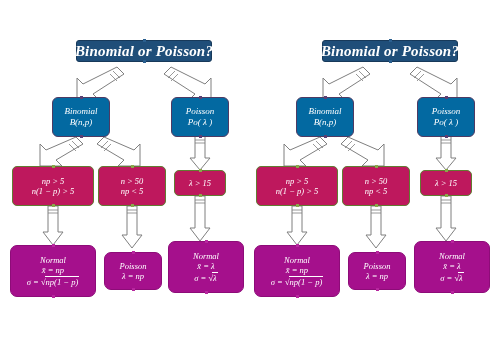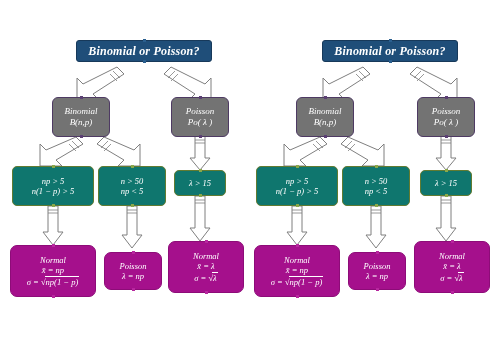--- a/index.html
+++ b/index.html
@@ -41,32 +41,32 @@
     line-height: 1.22;
     border-radius: 5px;
     padding: 2px 3px;
   }
   .node .ln { display: block; white-space: nowrap; }
 
   .node-root {
     background: #1F4E79;
     border: 1px solid #17395a;
     border-radius: 3px;
-    font-size: 12px;
+    font-size: 15px;
     font-weight: 600;
     letter-spacing: .2px;
   }
   .node-dist {
-    background: #737373;
+    background: #0369a1;
     border: 1px solid #4e3a63;
     border-radius: 6px;
     font-size: 9px;
   }
   .node-cond {
-    background: #0f766e;
+    background: #be185d;
     border: 1px solid #627b31;
     border-radius: 5px;
     font-size: 8.5px;
     font-style: normal;
   }
   .node-res {
     background: #A5108C;
     border: 1px solid #8d0c78;
     border-radius: 7px;
     font-size: 8.5px;

